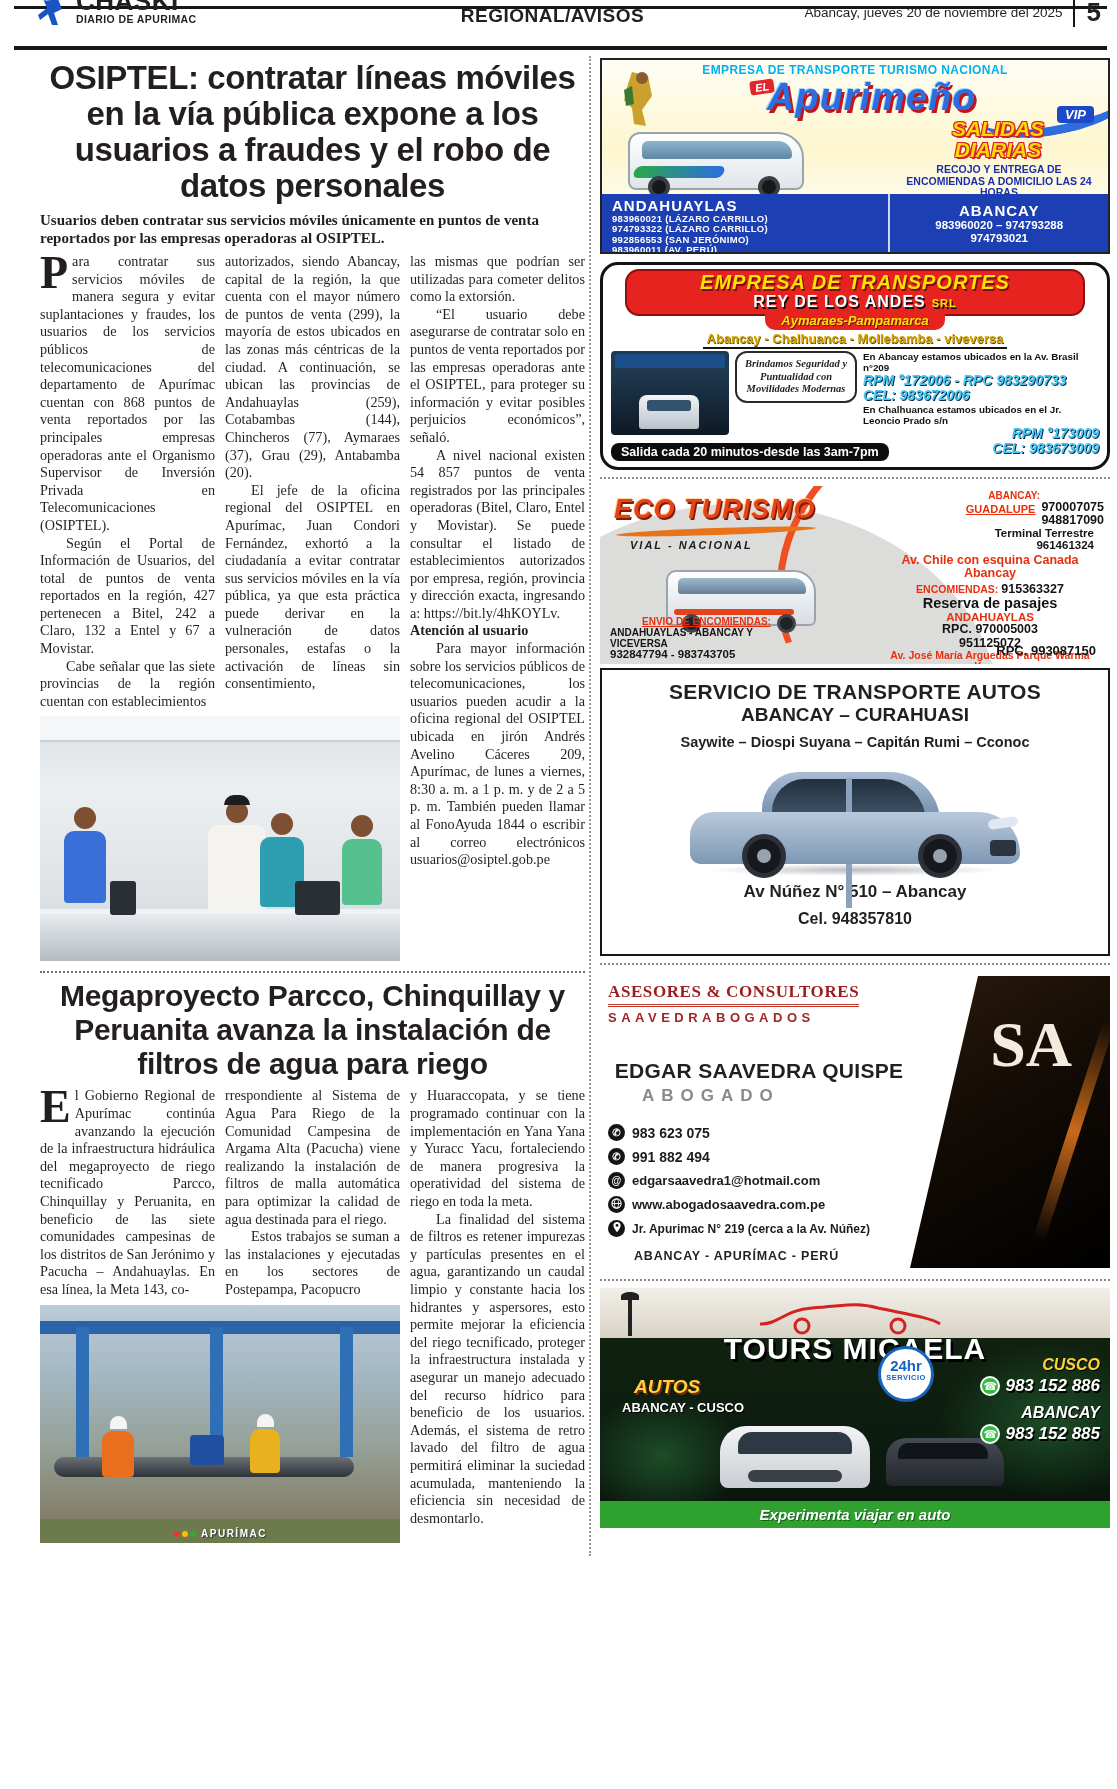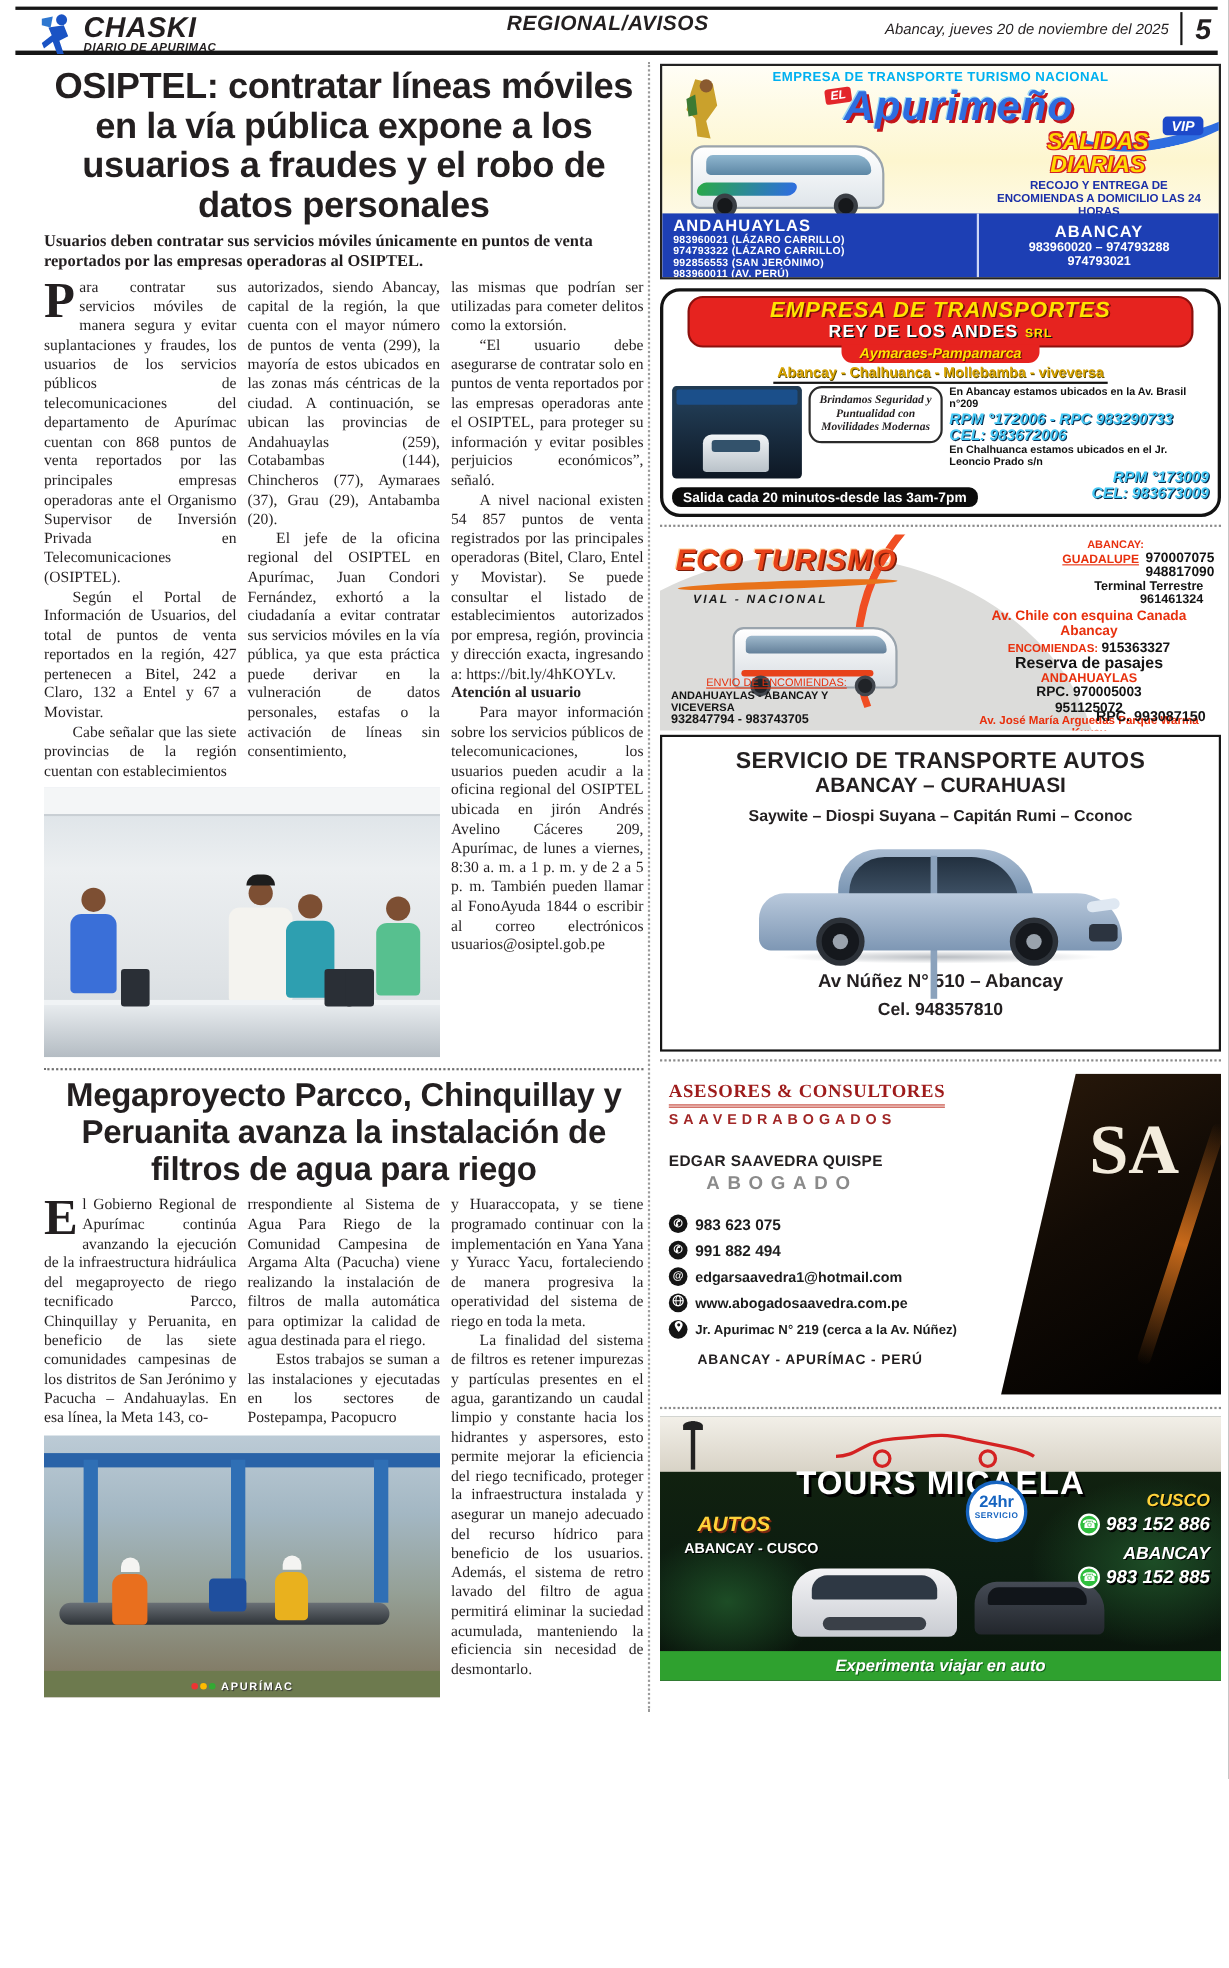--- a/index.html
+++ b/index.html
@@ -5,21 +5,21 @@
   * { margin:0; padding:0; box-sizing:border-box; }
   html,body { background:#888; }
   .page {
     position:relative; width:1117px; height:1789px; background:#fff;
     margin:0 auto; font-family:"Liberation Sans", sans-serif; color:#231f20; overflow:hidden;
   }
   
   .masthead {
     position:absolute; left:14px; right:10px; top:6px; height:44px;
     border-top:3px solid #161616; border-bottom:4px solid #161616;
-    display:flex; align-items:flex-start; padding:2px 6px 9px 20px;font-style:italic;
+    display:flex; align-items:flex-end; padding:2px 6px 19px 20px;
   }
   .logo-wrap { display:flex; align-items:center; gap:6px; width:300px; }
   .logo-text .t1 { font-size:26px; font-weight:800; letter-spacing:.5px; line-height:24px; }
   .logo-text .t2 { font-size:10.5px; font-weight:600; letter-spacing:.4px; }
   .section-title { flex:1; text-align:center; font-size:19px; font-weight:800; letter-spacing:.5px; }
   .date-wrap { display:flex; align-items:center; width:330px; justify-content:flex-end; }
   .date { font-size:13.5px; font-weight:500; }
   .pageno { font-size:26px; font-weight:800; border-left:2px solid #161616; margin-left:10px; padding-left:12px; line-height:30px; }
   
   .vdiv { position:absolute; left:589px; top:56px; height:1500px; border-left:2px dotted #9a9a9a; }
@@ -119,21 +119,21 @@
   .eco-guada .g { font-size:11px; font-weight:800; color:#e8300d; text-decoration:underline; margin-top:2px; }
   .eco-guada .nums { text-align:right; font-size:12.5px; line-height:13px; }
   .eco-term { font-size:11.5px; text-align:right; padding-right:10px; line-height:12px; }
   .eco-addr { font-size:12.5px; line-height:13px; margin-top:3px; }
   .eco-enc { font-size:10.5px; margin-top:2px; }
   .eco-res { font-size:14.5px; font-weight:900; color:#141414; line-height:15px; }
   .eco-anda { font-size:11.5px; }
   .eco-rpc { font-size:12.5px; line-height:13.5px; }
   .eco-jose { font-size:10.5px; line-height:11px; }
   .eco-bottom { position:absolute; left:10px; bottom:4px; font-size:10px; line-height:11px; }
-  .eco-bottom .lbl { color:#e8300d; font-weight:400; text-decoration:underline;padding-left:32px; }
+  .eco-bottom .lbl { color:#e8300d; font-weight:700; text-decoration:underline;padding-left:32px; }
   .eco-bottom .blk { color:#141414; font-weight:800; }
   .eco-rpc3 { position:absolute; right:14px; bottom:6px; font-size:13px; font-weight:800; color:#141414; }
   
   .autos { height:288px; border:2px solid #161616; background:#fff; text-align:center; padding-top:10px; }
   .autos .t1 { font-size:21px; font-weight:800; letter-spacing:.3px; }
   .autos .t2 { font-size:19px; font-weight:800; }
   .autos .route { font-size:14.5px; font-weight:700; margin-top:8px; }
   .car { width:330px; height:118px; position:relative; margin:10px auto 2px auto; }
   .car-shadow { position:absolute; bottom:2px; left:20px; right:20px; height:12px; background:radial-gradient(closest-side,#b9bdc2,transparent); border-radius:50%; }
   .car-cab { position:absolute; bottom:56px; left:72px; width:178px; height:50px; background:linear-gradient(#a9bcd2,#6f8cab); border-radius:55px 75px 0 0; }
@@ -147,21 +147,21 @@
   .autos .addr { font-size:17px; font-weight:700; margin-top:4px; }
   .autos .tel  { font-size:16px; font-weight:700; margin-top:8px; }
   
   .saav { position:relative; height:300px; background:#fff; overflow:hidden; }
   .saav-dark { position:absolute; right:0; top:4px; width:200px; height:292px; background:linear-gradient(150deg,#2b1a0b 0%,#120b05 45%,#000 100%); clip-path:polygon(34% 0, 100% 0, 100% 100%, 0 100%); }
   .saav-streak { position:absolute; right:30px; top:40px; width:12px; height:230px; background:linear-gradient(#00000000,#c96a1a,#00000000); transform:rotate(18deg); border-radius:6px; }
   .saav-sa { position:absolute; right:38px; top:36px; font-family:"Liberation Serif", serif; font-size:64px; color:#f3ecdd; font-weight:600; }
   .saav-left { position:relative; width:310px; padding:10px 0 0 8px; }
   .saav-h1 { display:inline-block; color:#9e1b1b; font-family:"Liberation Serif", serif; font-size:17px; font-weight:800; letter-spacing:.6px; border-bottom:3px double #c0392b; padding-bottom:2px; }
   .saav-h2 { color:#a12626; font-size:13px; font-weight:700; letter-spacing:4.5px; margin-top:3px; }
-  .saav-name { font-size:14px; font-weight:800; letter-spacing:.3px; margin-top:22px; }
+  .saav-name { font-size:21px; font-weight:800; letter-spacing:.3px; margin-top:34px;text-align:center; }
   .saav-role { color:#8a8a8a; font-size:17px; font-weight:700; letter-spacing:7px; margin:3px 0 18px 34px; }
   .saav-row { display:flex; align-items:center; gap:7px; margin-top:7px; font-size:13px; font-weight:700; color:#1c1c1c; }
   .cicon { width:17px; height:17px; flex:none; border-radius:50%; background:#141414; color:#fff; font-size:10px; line-height:17px; text-align:center; }
   .saav-city { font-size:12.5px; font-weight:800; letter-spacing:.8px; margin:12px 0 0 26px; }
   
   .mic { position:relative; height:240px; background:radial-gradient(120px 90px at 12% 70%, #1d4d26, transparent 70%), radial-gradient(160px 110px at 88% 55%, #1d4d26, transparent 70%), linear-gradient(180deg,#13240f 0%, #0c1c10 60%, #09140b 100%); overflow:hidden; }
   .mic-top { position:absolute; top:0; left:0; right:0; height:50px; background:linear-gradient(#f2efe8,#d8d3c6); }
   .mic-lamp { position:absolute; left:28px; top:4px; width:4px; height:44px; background:#222; }
   .mic-lamp:before { content:""; position:absolute; top:0; left:-7px; width:18px; height:8px; background:#222; border-radius:50% 50% 0 0; }
   .mic-brand { position:absolute; top:44px; left:0; right:0; text-align:center; font-size:30px; font-weight:900; color:#fff; text-shadow:2.5px 2.5px 0 #000; letter-spacing:1px; }

